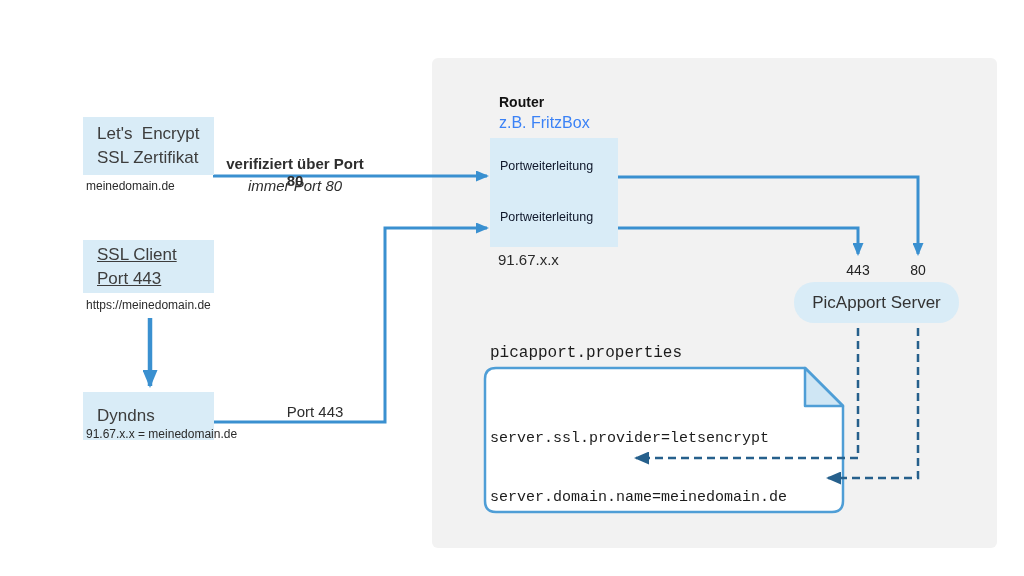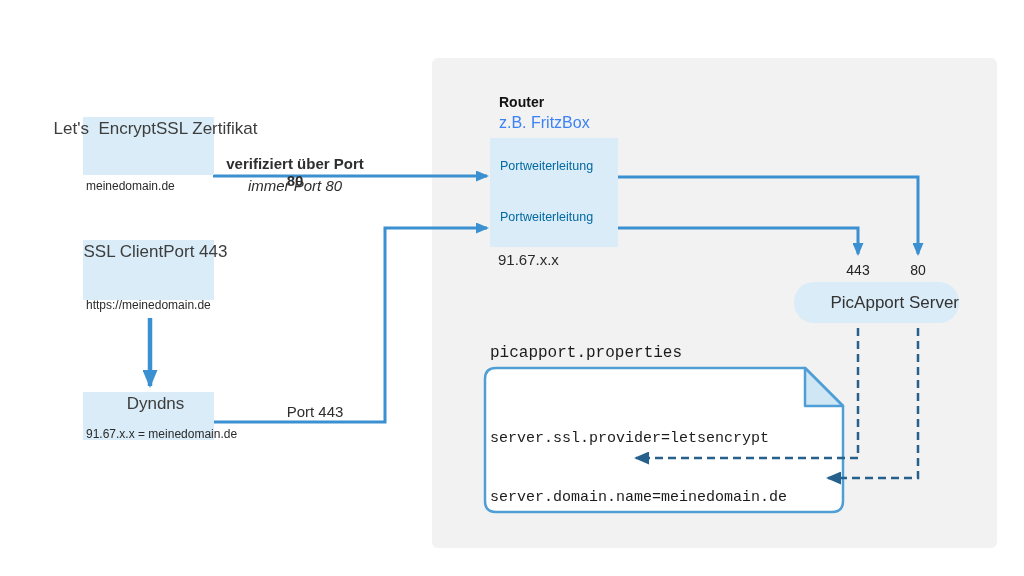--- a/index.html
+++ b/index.html
@@ -10,40 +10,40 @@
     color:#2e2e2e;
   }
   .abs{position:absolute;}
   #gray-panel{
     left:432px;top:58px;width:565px;height:490px;
     background:#f2f2f2;border-radius:6px;
   }
   svg.layer{left:0;top:0;width:1024px;height:576px;pointer-events:none;}
   .bluebox{
     background:#d9ecf7;color:#3d3d3d;
-    display:flex;flex-direction:row;justify-content:center;
+    display:flex;flex-direction:column;justify-content:center;
     font-size:17px;line-height:24px;box-sizing:border-box;
   }
   .bluebox .bl{white-space:pre;}
   #box-letsencrypt{left:83px;top:117px;width:131px;height:58px;padding-left:14px;}
-  #box-sslclient{left:83px;top:240px;width:131px;height:60px;padding-left:14px;}
+  #box-sslclient{left:83px;top:240px;width:131px;height:53px;padding-left:14px;text-decoration:underline;}
   #box-dyndns{left:83px;top:392px;width:131px;height:48px;padding-left:14px;font-size:17px;}
   #box-router{left:490px;top:138px;width:128px;height:109px;}
   #box-picapport{left:794px;top:282px;width:165px;height:41px;background:#d9ecf7;
-    display:flex;align-items:center;justify-content:flex-end;font-size:17px;color:#333;border-radius:20px;}
+    display:flex;align-items:center;justify-content:center;font-size:17px;color:#333;border-radius:20px;}
   .caption{font-size:12px;color:#2b2b2b;}
   #cap-letsencrypt{left:86px;top:179px;}
   #cap-sslclient{left:86px;top:298px;}
   #cap-dyndns{left:86px;top:427px;}
   #lbl-verify-top{left:219px;top:155px;width:152px;text-align:center;font-size:15px;font-weight:bold;}
   #lbl-verify-bottom{left:219px;top:177px;width:152px;text-align:center;font-size:15px;font-style:italic;}
   #lbl-port443{left:270px;top:403px;width:90px;text-align:center;font-size:15px;}
   #router-title{left:499px;top:94px;font-size:14px;font-weight:bold;color:#111;}
   #router-subtitle{left:499px;top:114px;font-size:16px;color:#3b82f6;}
-  .fwd{font-size:12.5px;color:#0369a1;}
+  .fwd{font-size:12.5px;color:#0f172a;}
   #fwd-1{left:500px;top:159px;}
   #fwd-2{left:500px;top:210px;}
   #router-ip{left:498px;top:251px;font-size:15px;}
   .portnum{font-size:14px;color:#222;text-align:center;width:40px;}
   #port-443-label{left:838px;top:262px;}
   #port-80-label{left:898px;top:262px;}
   .mono{font-family:Liberation Mono, monospace;color:#1c1c1c;}
   #props-filename{left:490px;top:344px;font-size:16px;}
   #props-lines{left:490px;top:390px;font-size:15px;line-height:19.5px;white-space:pre;}
 </style>

